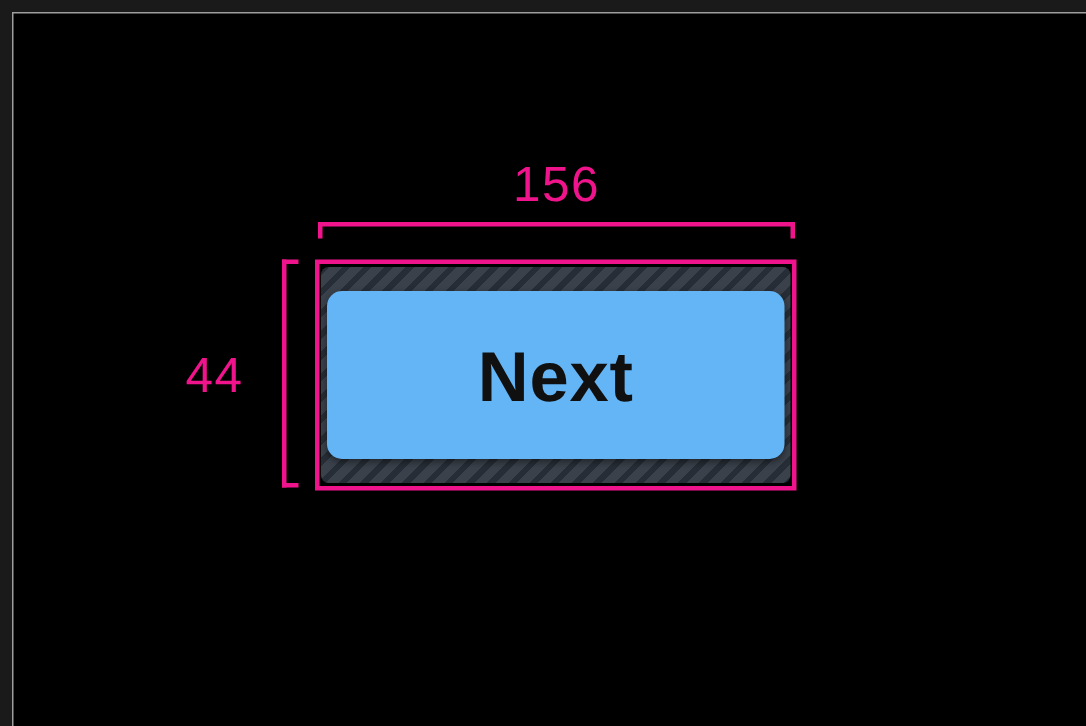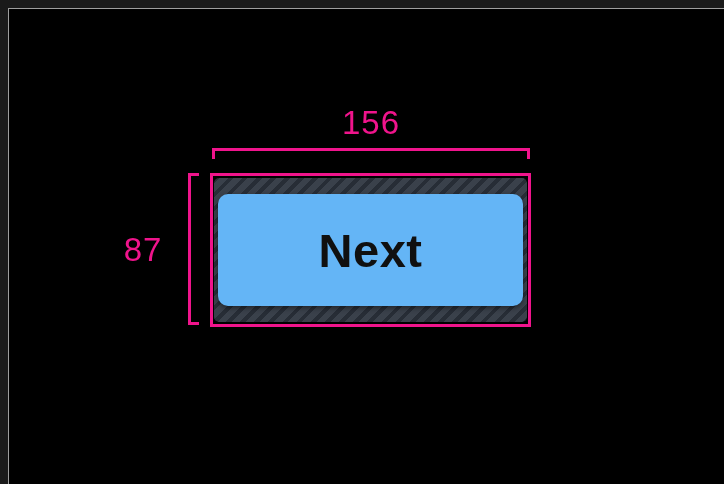--- a/index.html
+++ b/index.html
@@ -96,21 +96,21 @@
   }
 </style>
 </head>
 <body>
 
 <div class="screen">
 
   <div class="dim-label width">156</div>
   <div class="bracket-h"></div>
 
-  <div class="dim-label height">87</div>
+  <div class="dim-label height">44</div>
   <div class="bracket-v"></div>
 
   <div class="target-box">
     <div class="hatch">
       <button class="next-button">Next</button>
     </div>
   </div>
 
 </div>
 

